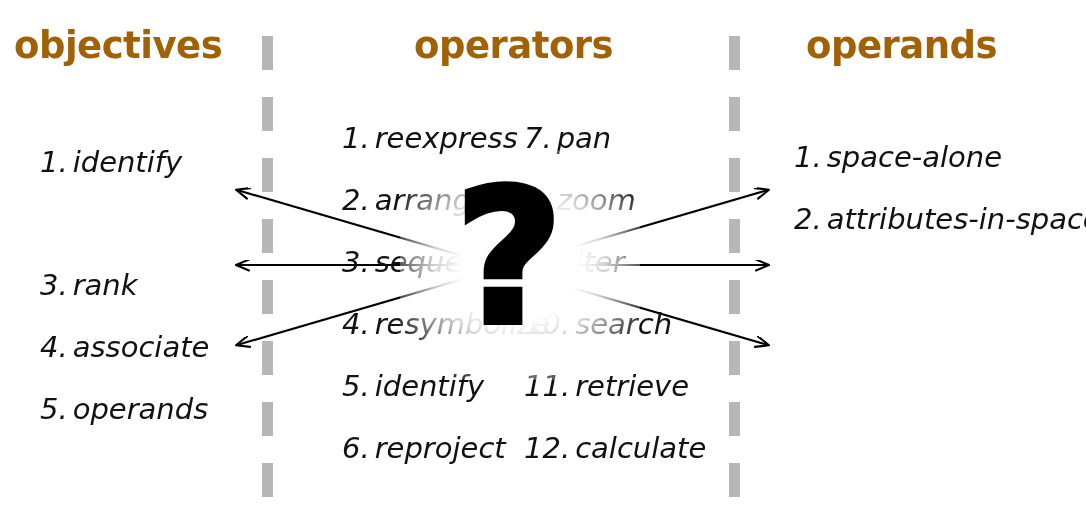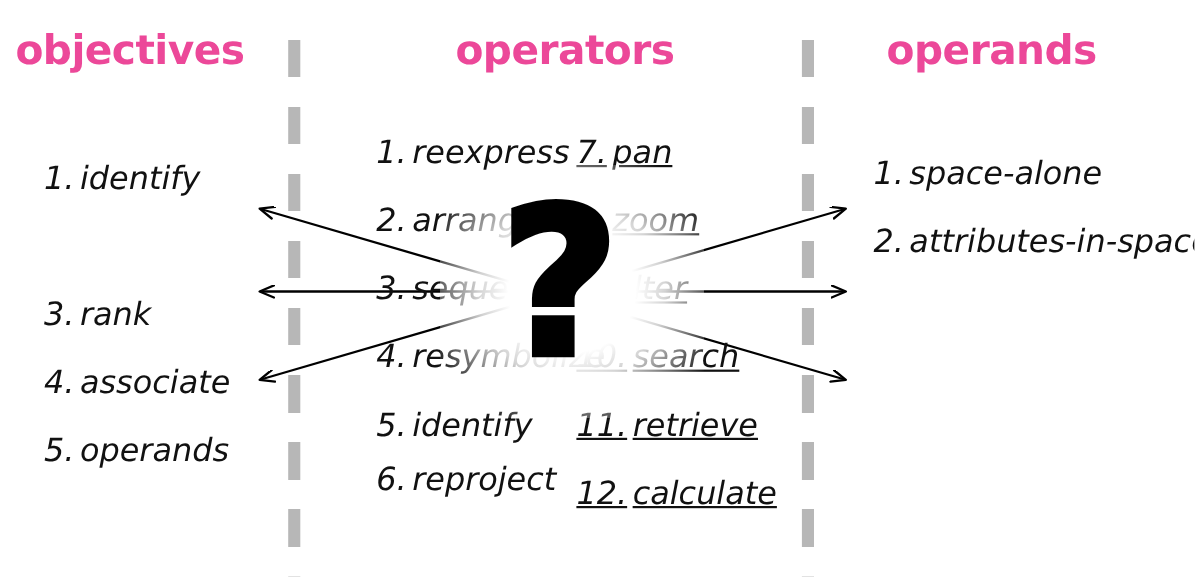--- a/index.html
+++ b/index.html
@@ -18,21 +18,21 @@
     overflow: hidden;
   }
 
   
   .col-head {
     position: absolute;
     font-family: "DejaVu Sans", sans-serif;
     font-weight: bold;
     font-size: 37px;
     letter-spacing: -0.5px;
-    color: #ec4899;
+    color: #a16207;
     white-space: nowrap;
     line-height: 1;
     z-index: 6;
   }
   #head-objectives { left: 14px;  top: 27px; }
   #head-operators  { left: 414px; top: 27px; }
   #head-operands   { left: 806px; top: 27px; }
 
   
   .divider {
@@ -72,21 +72,21 @@
     line-height: 1;
     z-index: 4;
   }
   .item .num { margin-right: 5px; }
 
   
   .col-left  { left: 40px; }
   
   .col-mid-a { left: 314px; margin-left: 28px; }
   
-  .col-mid-b { left: 524px; text-decoration: underline; }
+  .col-mid-b { left: 524px; }
   
   .col-right { left: 794px; text-align: center; }
 
   
   #qmark-glow {
     position: absolute;
     left: 400px;
     top: 150px;
     width: 240px;
     height: 230px;
@@ -166,21 +166,21 @@
   </div>
   <div class="item col-mid-a" style="top:248px">
     <span class="num">3.</span><span>sequence</span>
   </div>
   <div class="item col-mid-a" style="top:310px">
     <span class="num">4.</span><span>resymbolize</span>
   </div>
   <div class="item col-mid-a" style="top:372px">
     <span class="num">5.</span><span>identify</span>
   </div>
-  <div class="item col-mid-a" style="top:421px">
+  <div class="item col-mid-a" style="top:434px">
     <span class="num">6.</span><span>reproject</span>
   </div>
 
   <div class="item col-mid-b" style="top:124px">
     <span class="num">7.</span><span>pan</span>
   </div>
   <div class="item col-mid-b" style="top:186px">
     <span class="num">8.</span><span>zoom</span>
   </div>
   <div class="item col-mid-b" style="top:248px">

